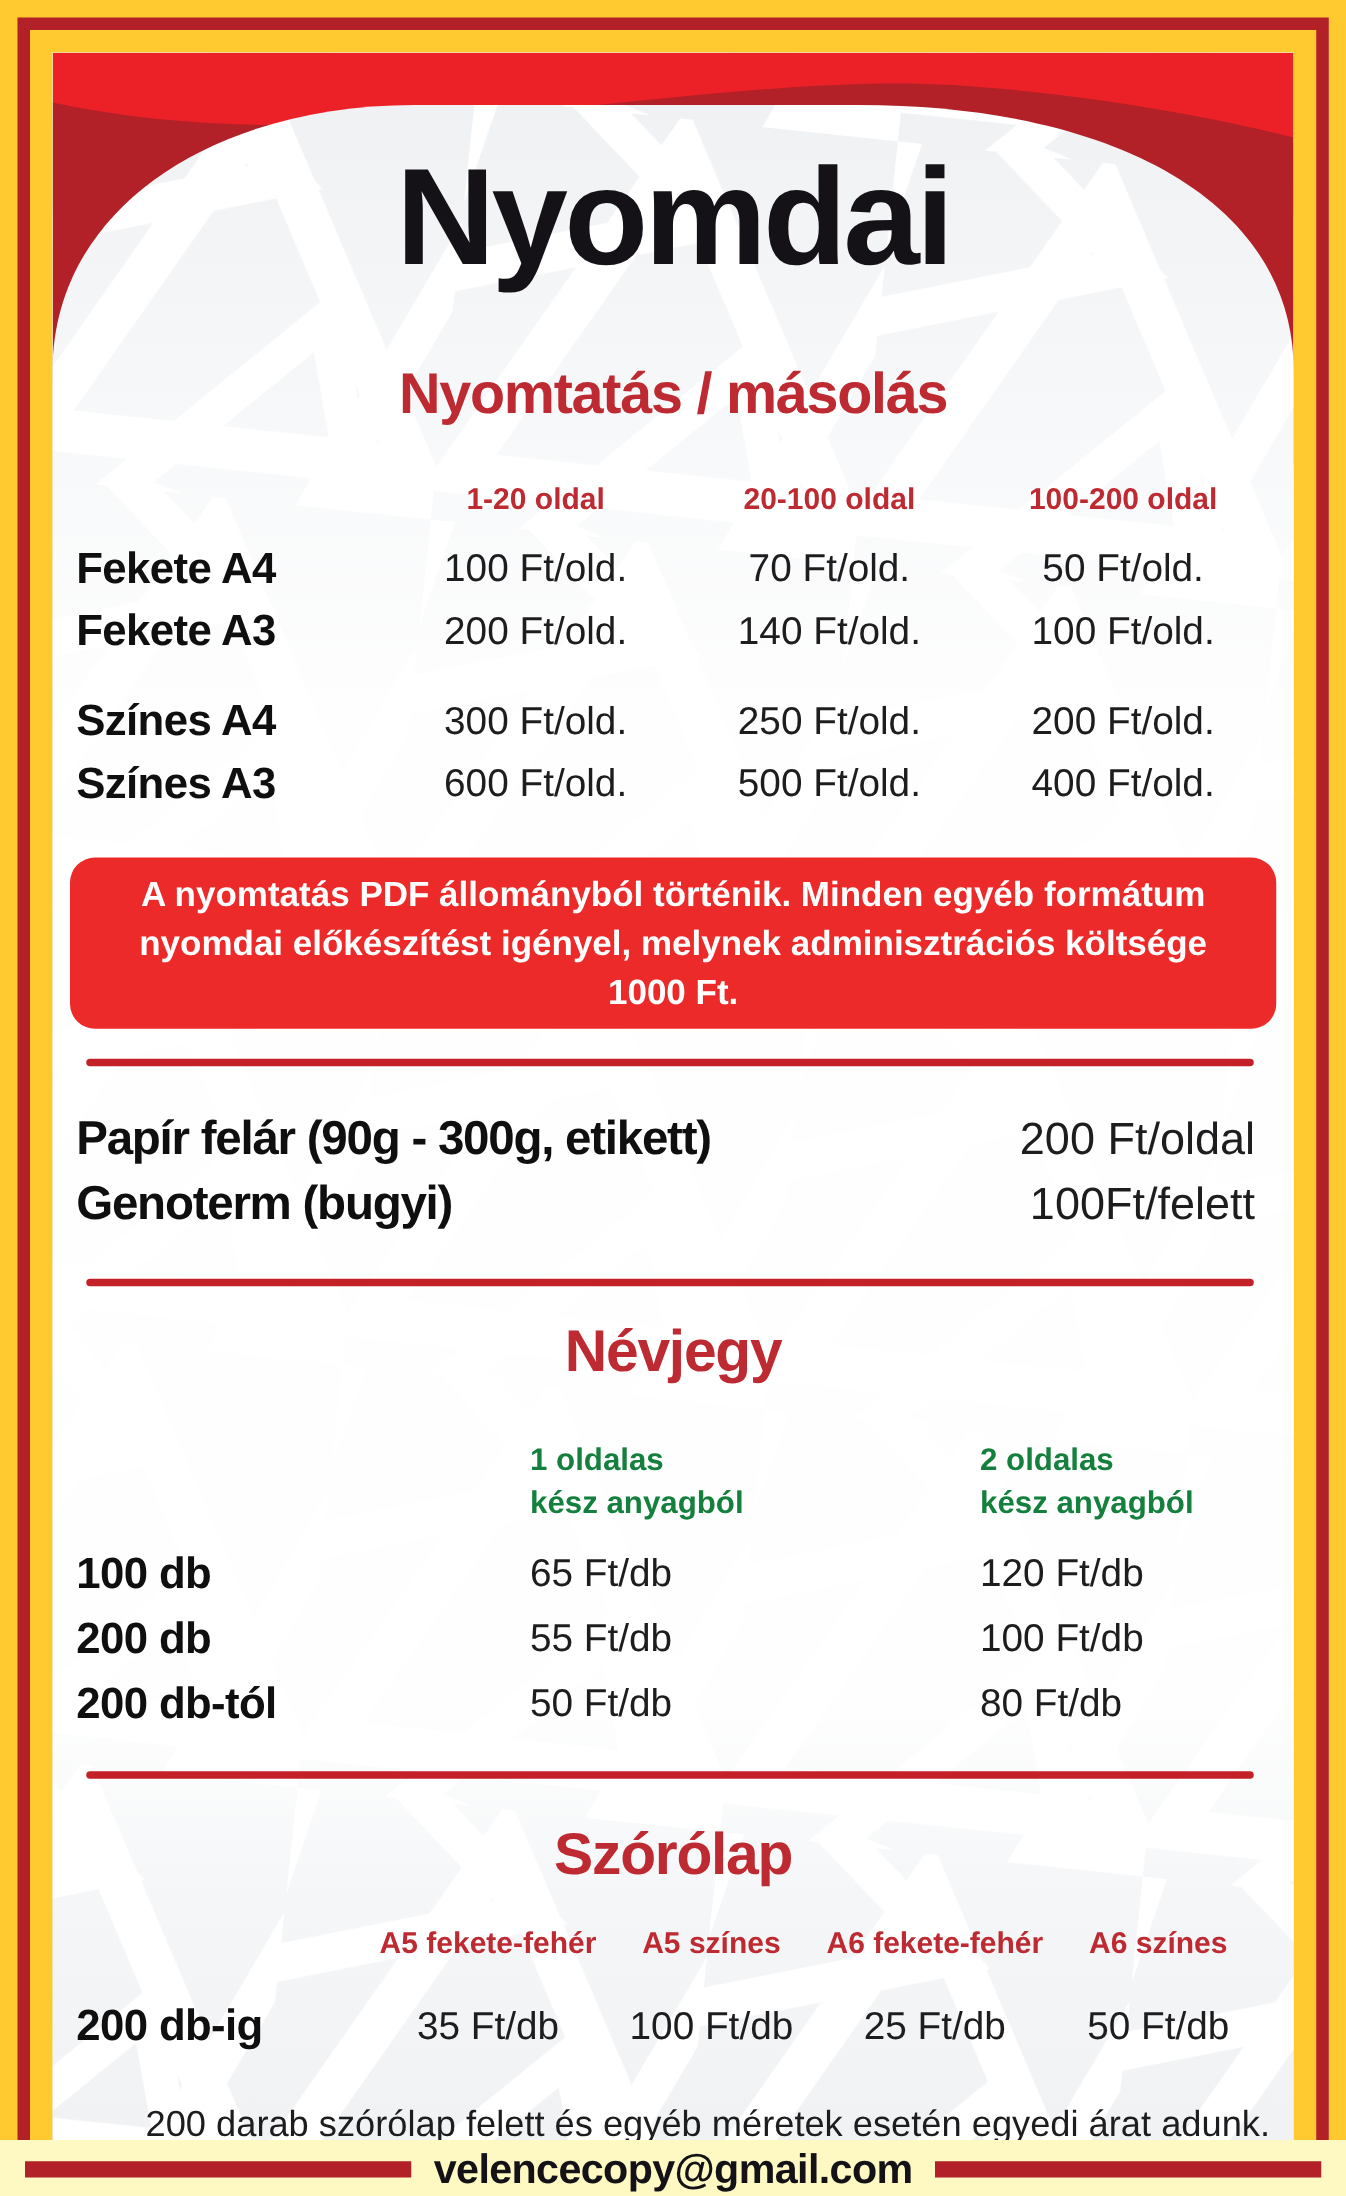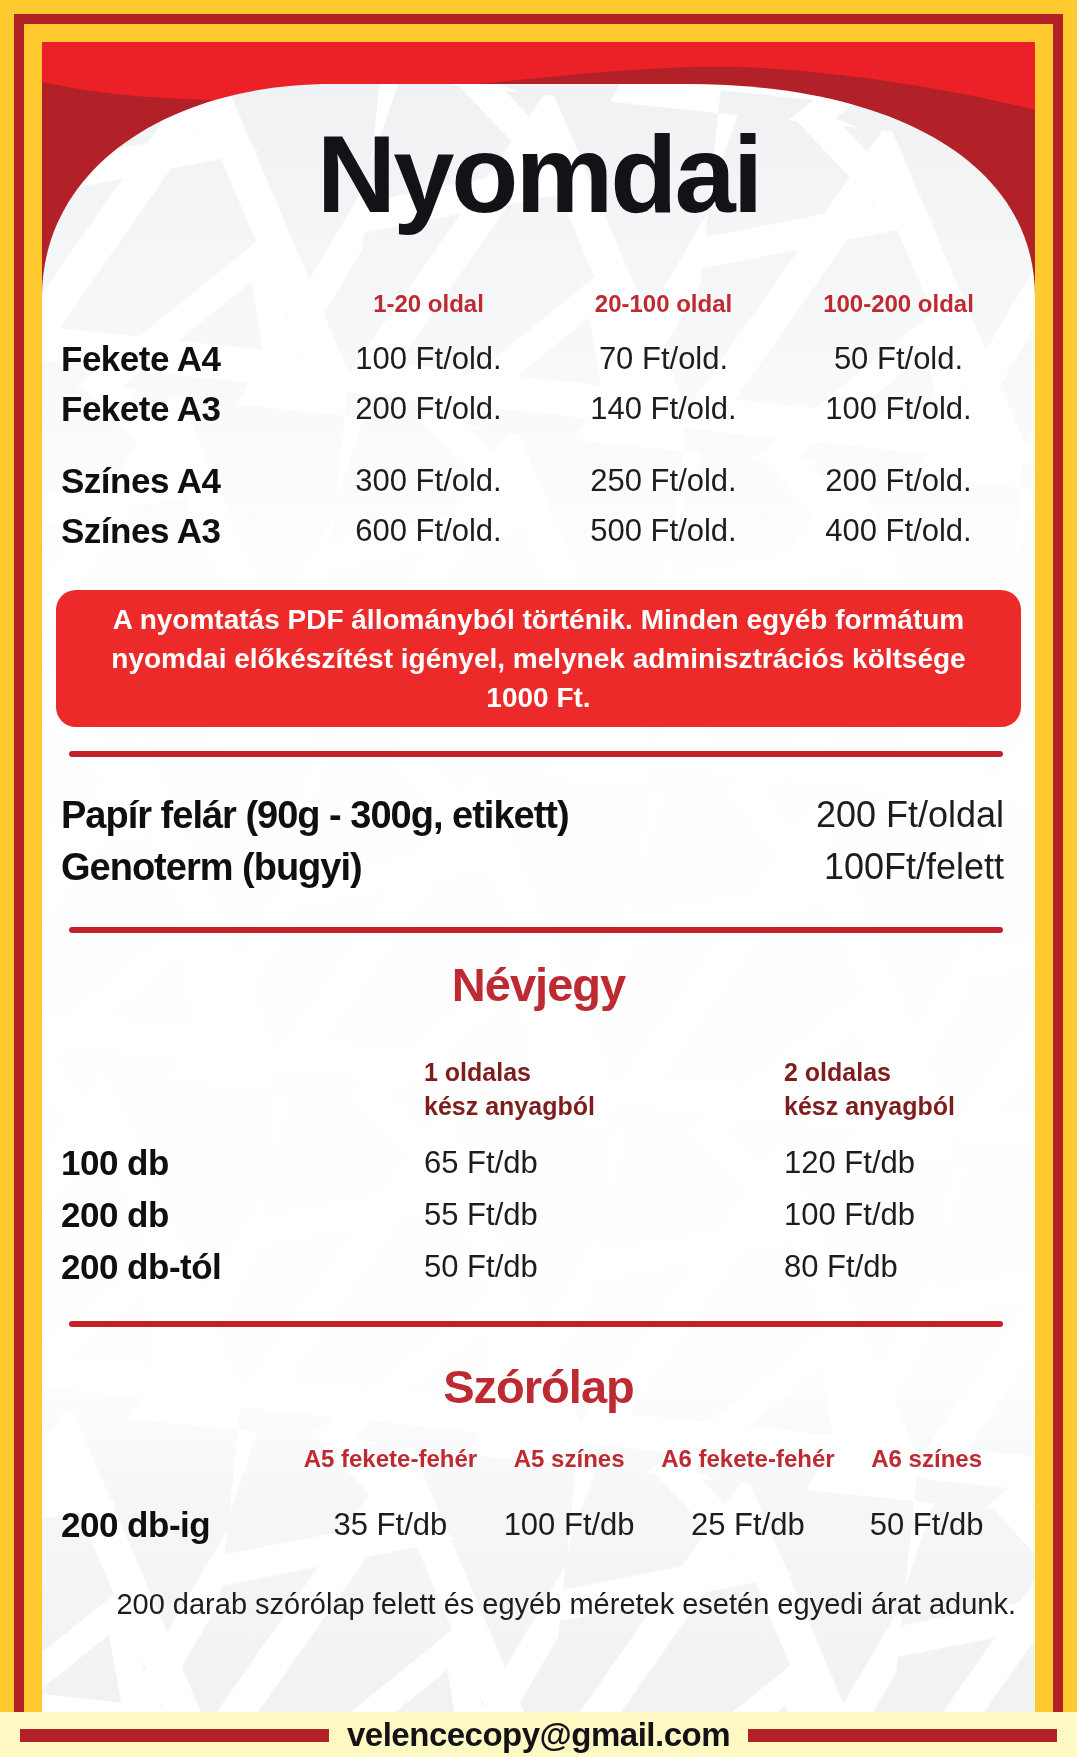--- a/index.html
+++ b/index.html
@@ -86,21 +86,21 @@
   
   .paper { margin-top:32px; padding-right:12px; }
   .paper-row { display:grid; grid-template-columns:1fr auto; align-items:center; height:52px; }
   .paper-label { font-size:38px; font-weight:bold; color:#0f0f0f; letter-spacing:-1px; }
   .paper-value { font-size:36px; color:#1d1d1f; }
 
   
   .nevjegy-heading { margin-top:26px; }
   .t2 { margin-top:44px; }
   .t2-headrow { display:grid; grid-template-columns:363px 360px 1fr; margin-bottom:14px; }
-  .t2 .colhead { font-size:25px; line-height:34px; font-weight:bold; color:#7f1d1d; }
+  .t2 .colhead { font-size:25px; line-height:34px; font-weight:bold; color:#15803d; }
   .t2-row { display:grid; grid-template-columns:363px 360px 1fr; align-items:center; height:52px; }
   .t2 .price { text-align:left; }
 
   
   .szorolap-heading { margin-top:34px; }
   .t3 { margin-top:28px; }
   .t3-headrow { display:grid; grid-template-columns:240px 1fr 1fr 1fr 1fr; height:36px; align-items:center; margin-bottom:20px; }
   .t3 .colhead { font-size:24px; font-weight:bold; color:#BE2A31; text-align:center; }
   .t3-row { display:grid; grid-template-columns:240px 1fr 1fr 1fr 1fr; align-items:center; height:56px; }
   .note { margin-top:30px; font-size:29px; line-height:42px; color:#1d1d1f; text-align:right; padding-left:4px; }
@@ -152,20 +152,21 @@
         <rect x="0" y="0" width="993" height="130" fill="#EC2127"></rect>
         <path d="M0,40 C240,92 520,14 720,26 C830,33 930,52 993,68
                  L993,330 C800,300 500,250 300,250 C180,250 80,255 0,265 Z" fill="#B22028"></path>
       </g>
     </svg>
 
     <div class="card-content">
 
       <h1 class="title">Nyomdai</h1>
 
+      <h2 class="sub-heading">Nyomtatás / másolás</h2>
 
       <div class="t1">
         <div class="t1-row t1-headrow">
           <div class="row-label"></div>
           <div class="colhead">1-20 oldal</div>
           <div class="colhead">20-100 oldal</div>
           <div class="colhead">100-200 oldal</div>
         </div>
         <div class="t1-row">
           <div class="row-label">Fekete A4</div>

